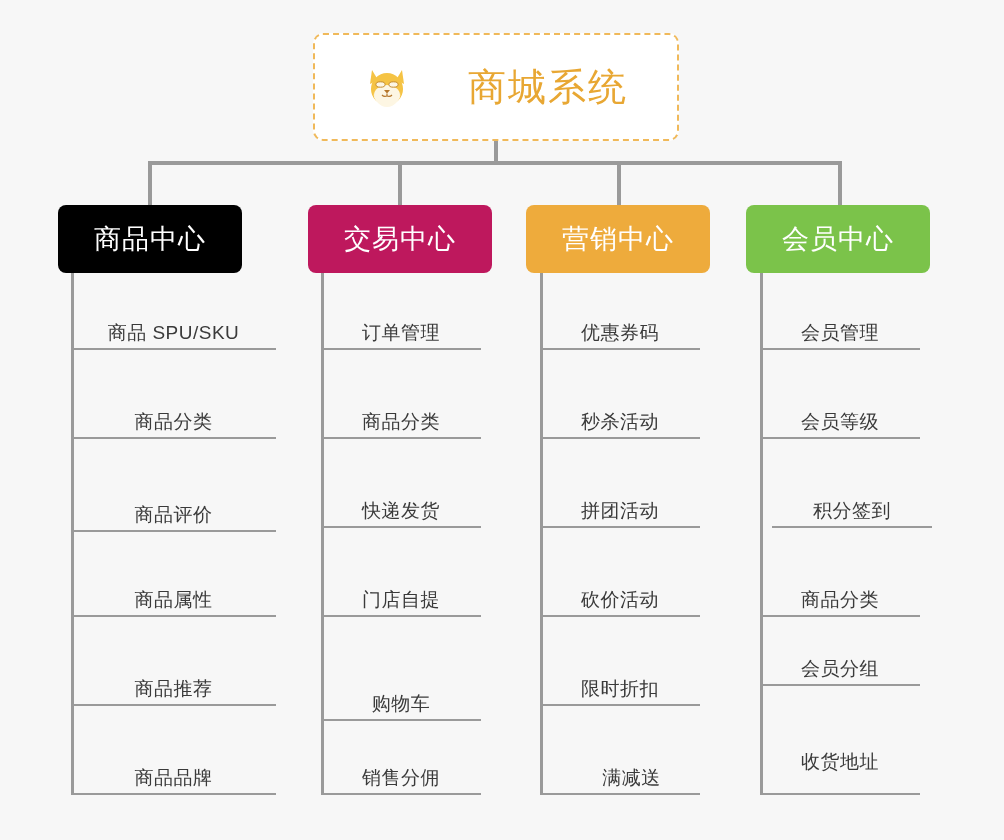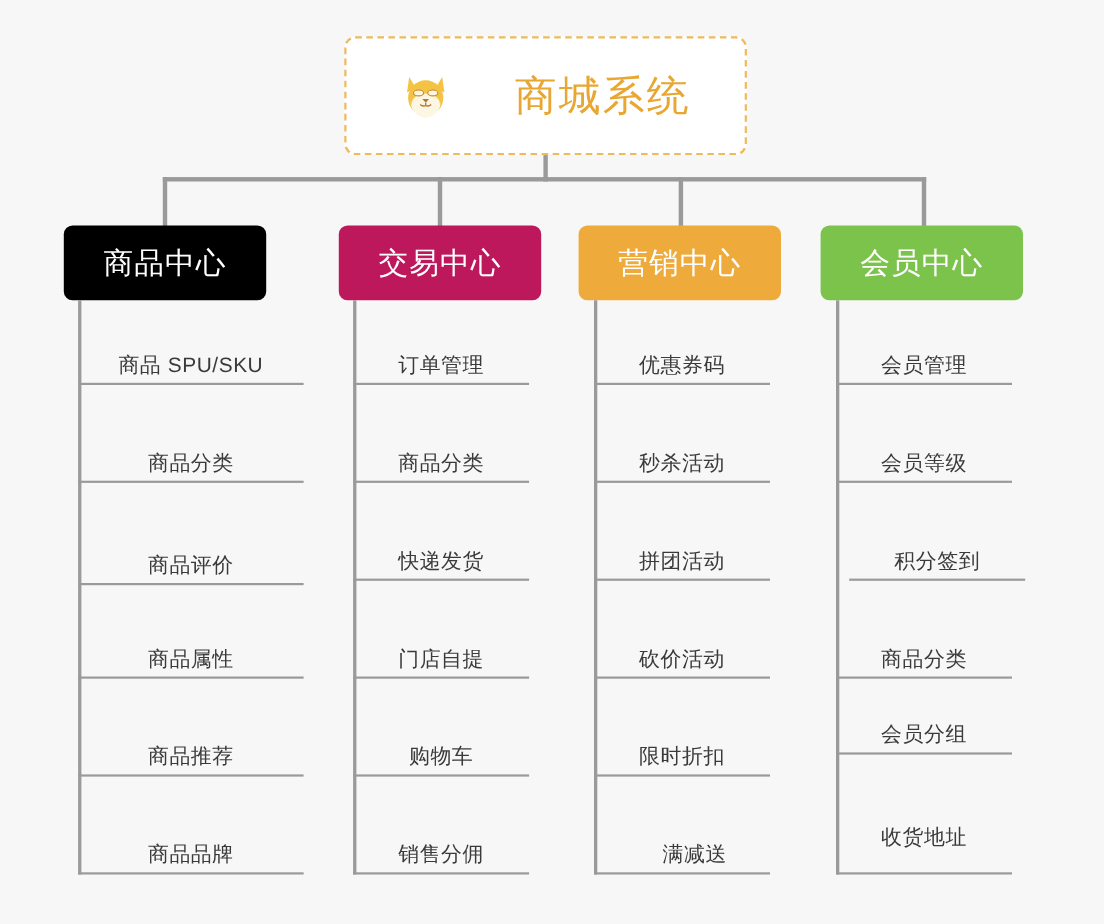--- a/index.html
+++ b/index.html
@@ -183,21 +183,21 @@
         </div>
         <div class="leaf-item" style="left: 0px; width: 160px; height: 60px; top: 106px;">
           <span class="leaf-label">商品分类</span>
         </div>
         <div class="leaf-item" style="left: 0px; width: 160px; height: 60px; top: 195px;">
           <span class="leaf-label">快递发货</span>
         </div>
         <div class="leaf-item" style="left: 0px; width: 160px; height: 60px; top: 284px; justify-content: center;">
           <span class="leaf-label">门店自提</span>
         </div>
-        <div class="leaf-item" style="left: 0px; width: 160px; height: 60px; top: 373px;">
+        <div class="leaf-item" style="left: 0px; width: 160px; height: 60px; top: 388px;">
           <span class="leaf-label">购物车</span>
         </div>
         <div class="leaf-item" style="left: 0px; width: 160px; height: 60px; top: 462px;">
           <span class="leaf-label">销售分佣</span>
         </div>
       </div>
       <div class="leaf-col" style="left: 540px;">
         <div class="leaf-spine" style="height: 522px;"></div>
         <div class="leaf-item" style="left: 0px; width: 160px; height: 60px; top: 17px;">
           <span class="leaf-label">优惠券码</span>

